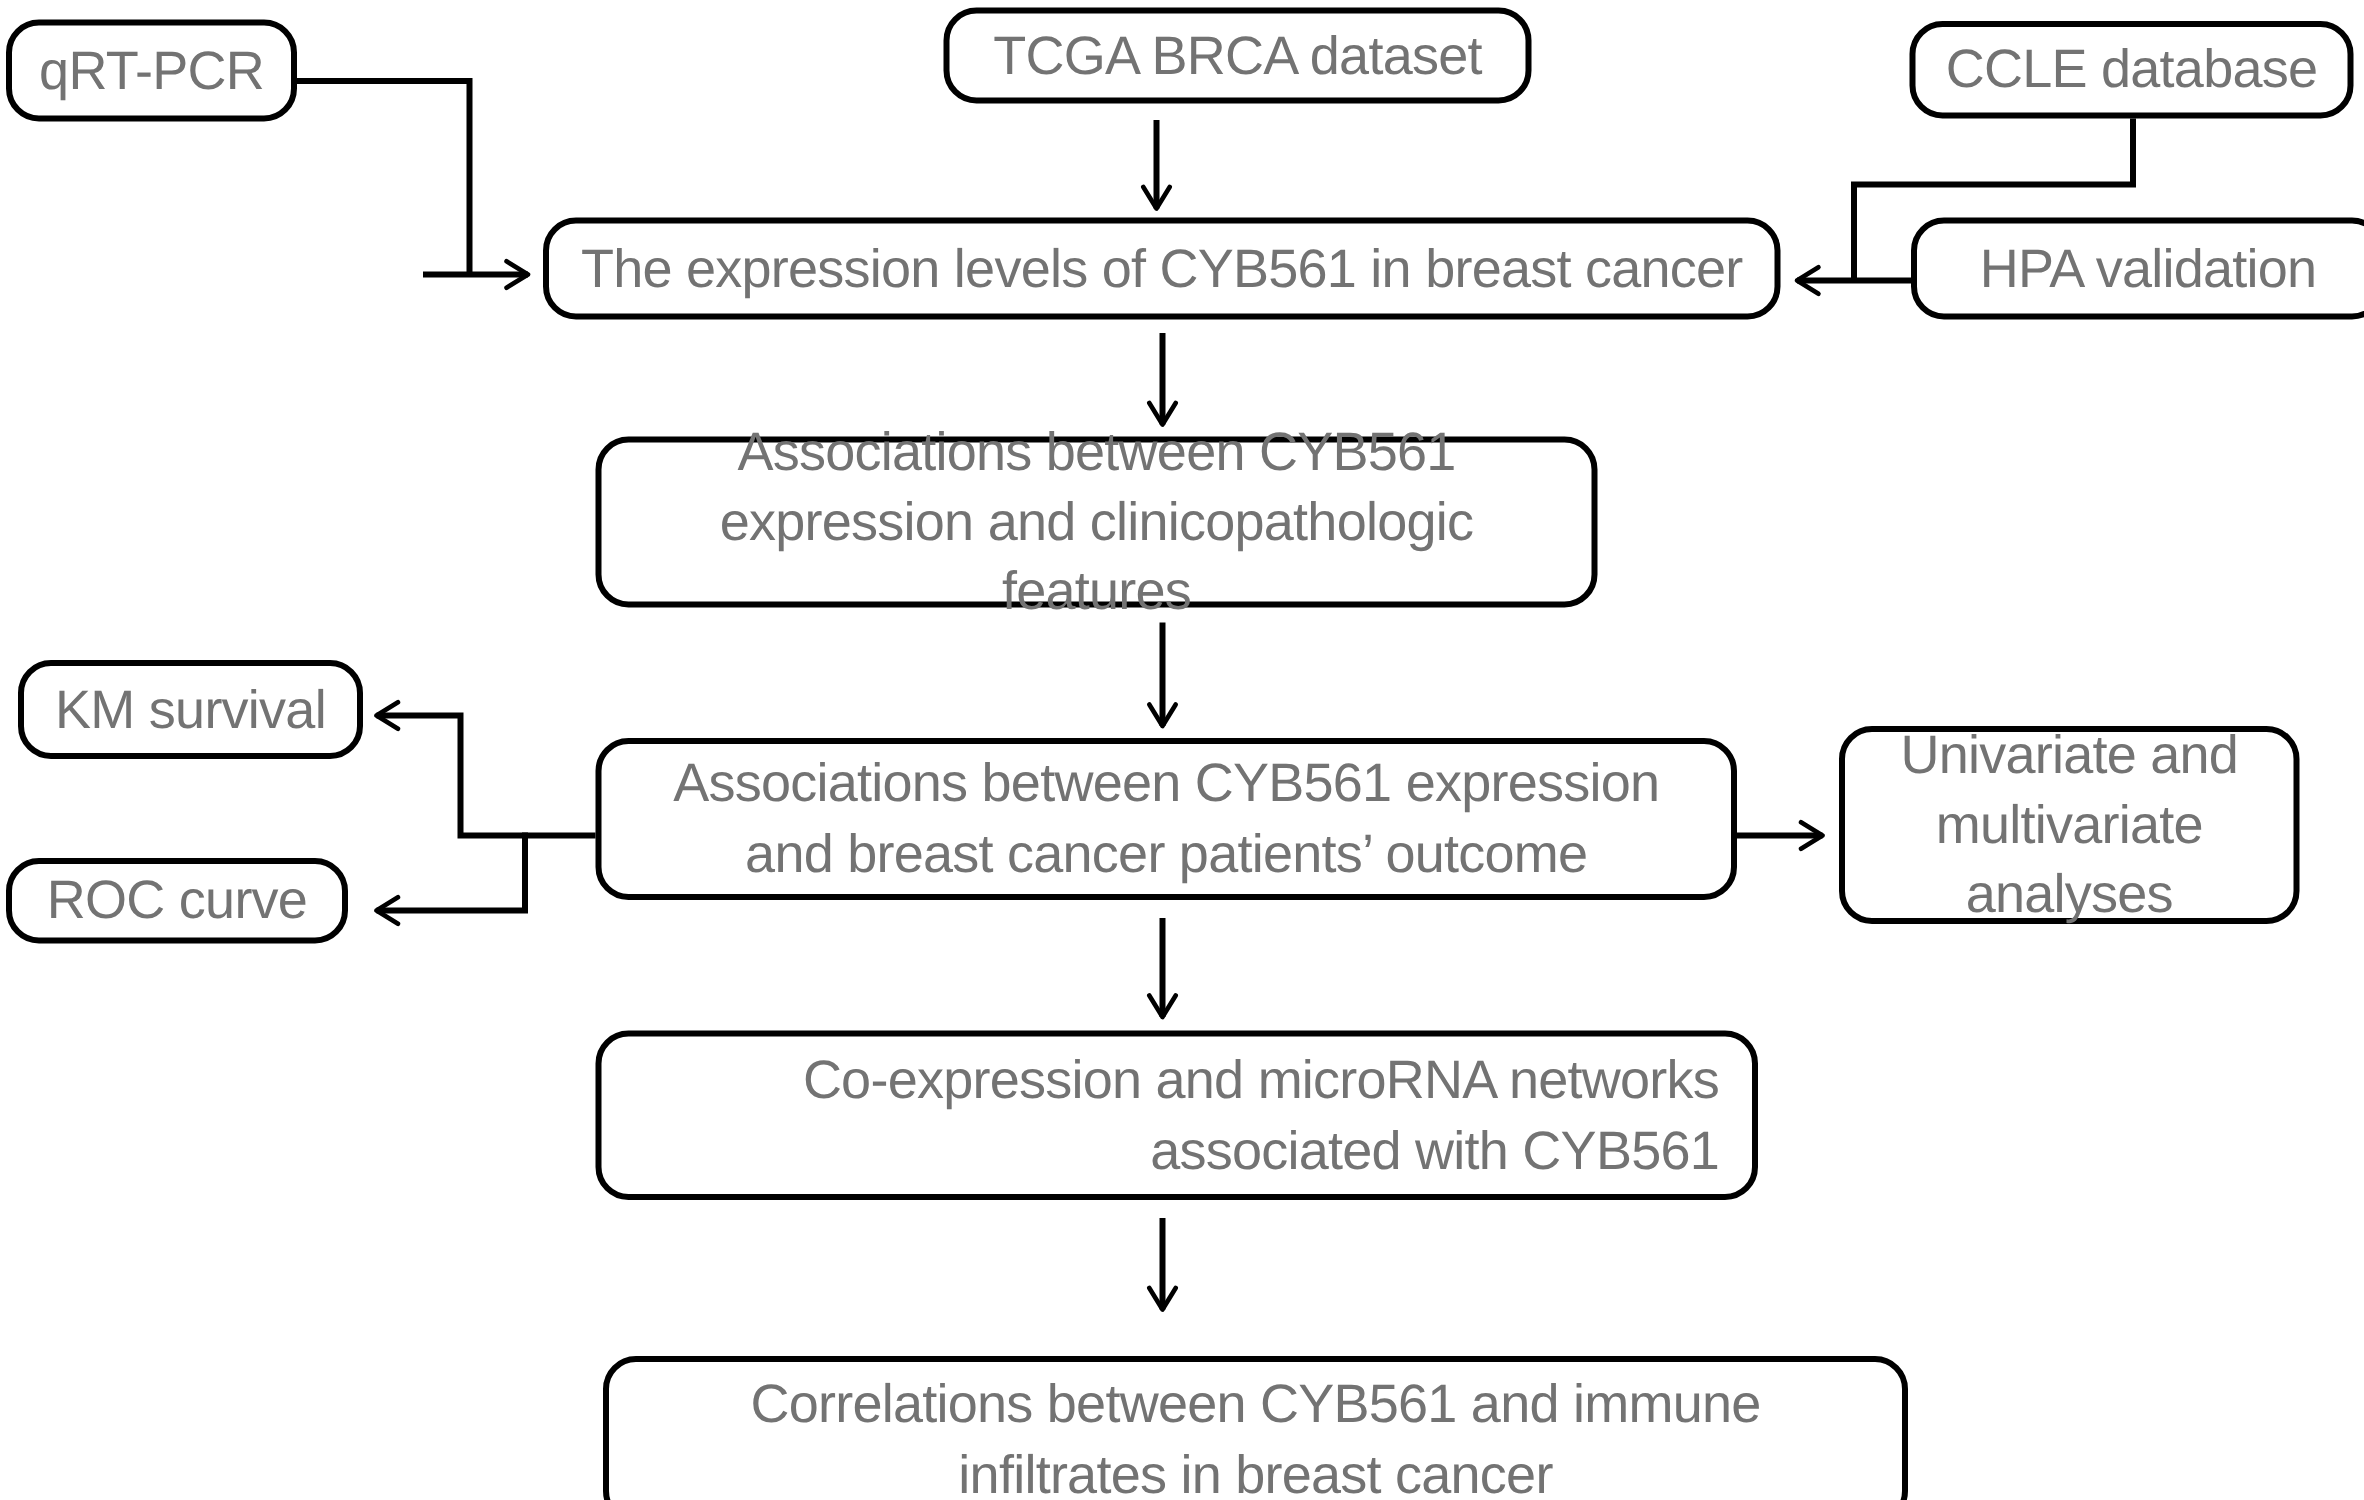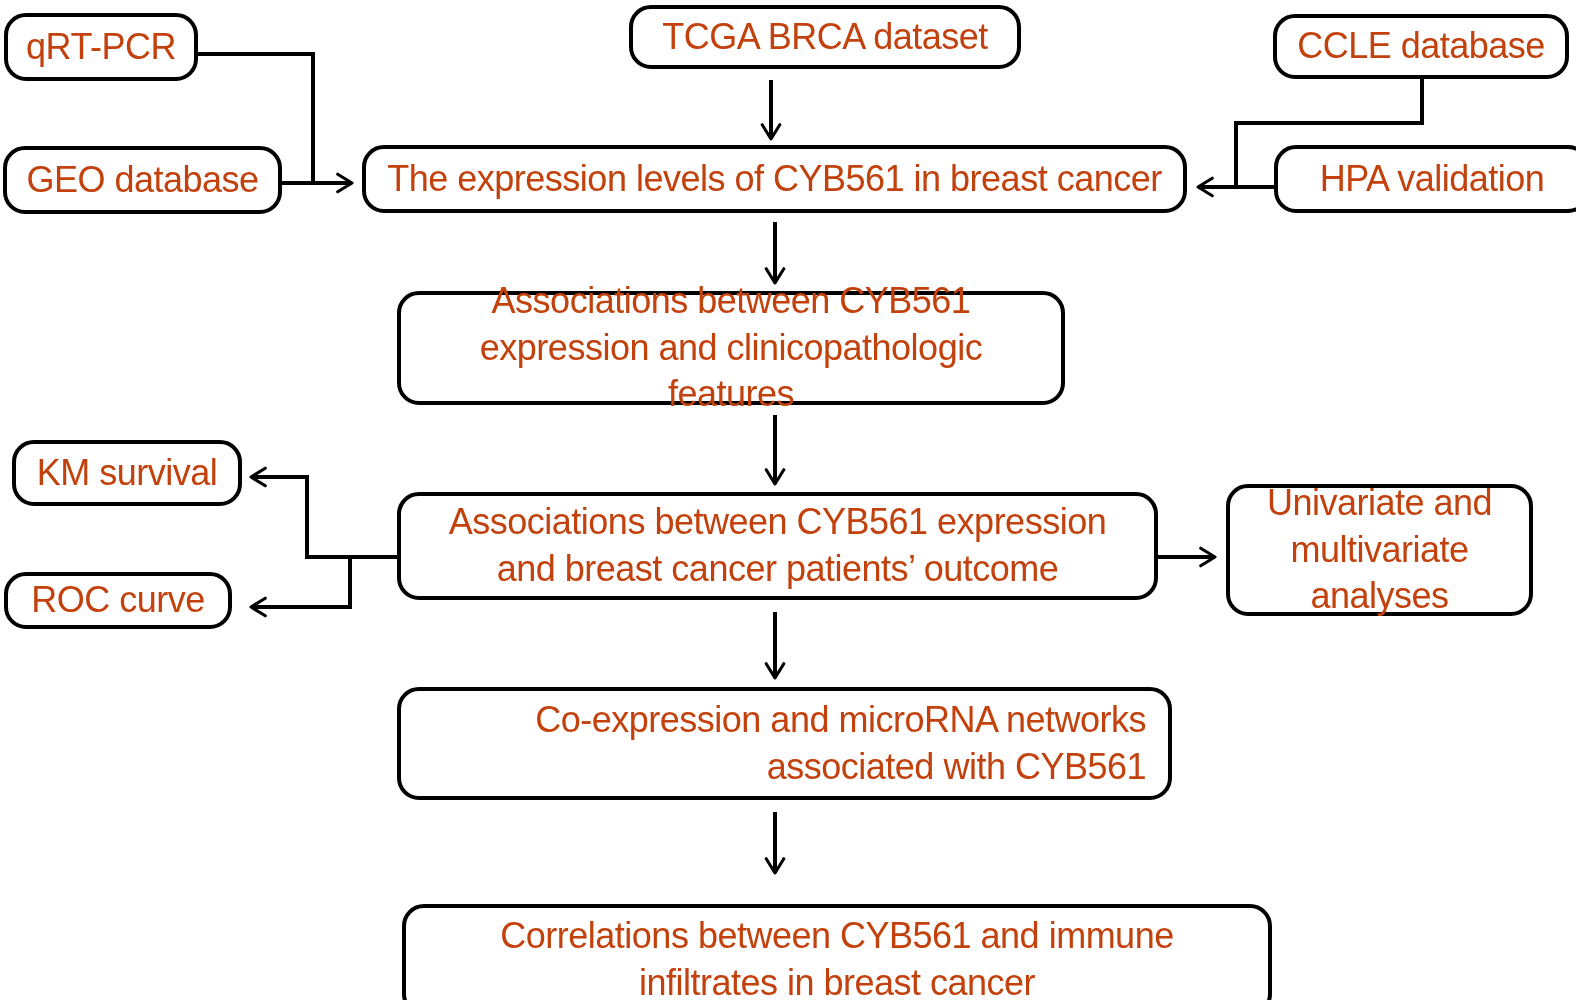--- a/index.html
+++ b/index.html
@@ -16,21 +16,21 @@
     left: 0; top: 0;
     width: 1576px; height: 1000px;
     z-index: 1;
   }
   .node {
     position: absolute;
     box-sizing: border-box;
     border: 4px solid #000000;
     border-radius: 22px;
     background: #ffffff;
-    color: #c2410c;
+    color: #737373;
     display: flex;
     align-items: center;
     justify-content: center;
     text-align: center;
     font-size: 36px;
     letter-spacing: -0.5px;
     line-height: 1.3;
     padding: 0 22px;
     z-index: 2;
   }
@@ -73,21 +73,20 @@
       <path d="M350 555 V607 H251" marker-end="url(#arrow)"></path>
       <path d="M1158 557 H1215" marker-end="url(#arrow)"></path>
       <path d="M775 612 V678" marker-end="url(#arrow)"></path>
       <path d="M775 812 V873" marker-end="url(#arrow)"></path>
     </g>
   </svg>
 
   <div class="node nowrap" id="n-qrt">qRT-PCR</div>
   <div class="node nowrap" id="n-tcga">TCGA BRCA dataset</div>
   <div class="node nowrap" id="n-ccle">CCLE database</div>
-  <div class="node nowrap" id="n-geo">GEO database</div>
   <div class="node nowrap" id="n-expr">The expression levels of CYB561 in breast cancer</div>
   <div class="node nowrap" id="n-hpa">HPA validation</div>
   <div class="node" id="n-clin">Associations between CYB561 expression and clinicopathologic features</div>
   <div class="node nowrap" id="n-km">KM survival</div>
   <div class="node" id="n-out">Associations between CYB561 expression and breast cancer patients’ outcome</div>
   <div class="node" id="n-uni">Univariate and multivariate analyses</div>
   <div class="node nowrap" id="n-roc">ROC curve</div>
   <div class="node" id="n-coex">Co-expression and microRNA networks associated with CYB561</div>
   <div class="node" id="n-imm">Correlations between CYB561 and immune infiltrates in breast cancer</div>
 

